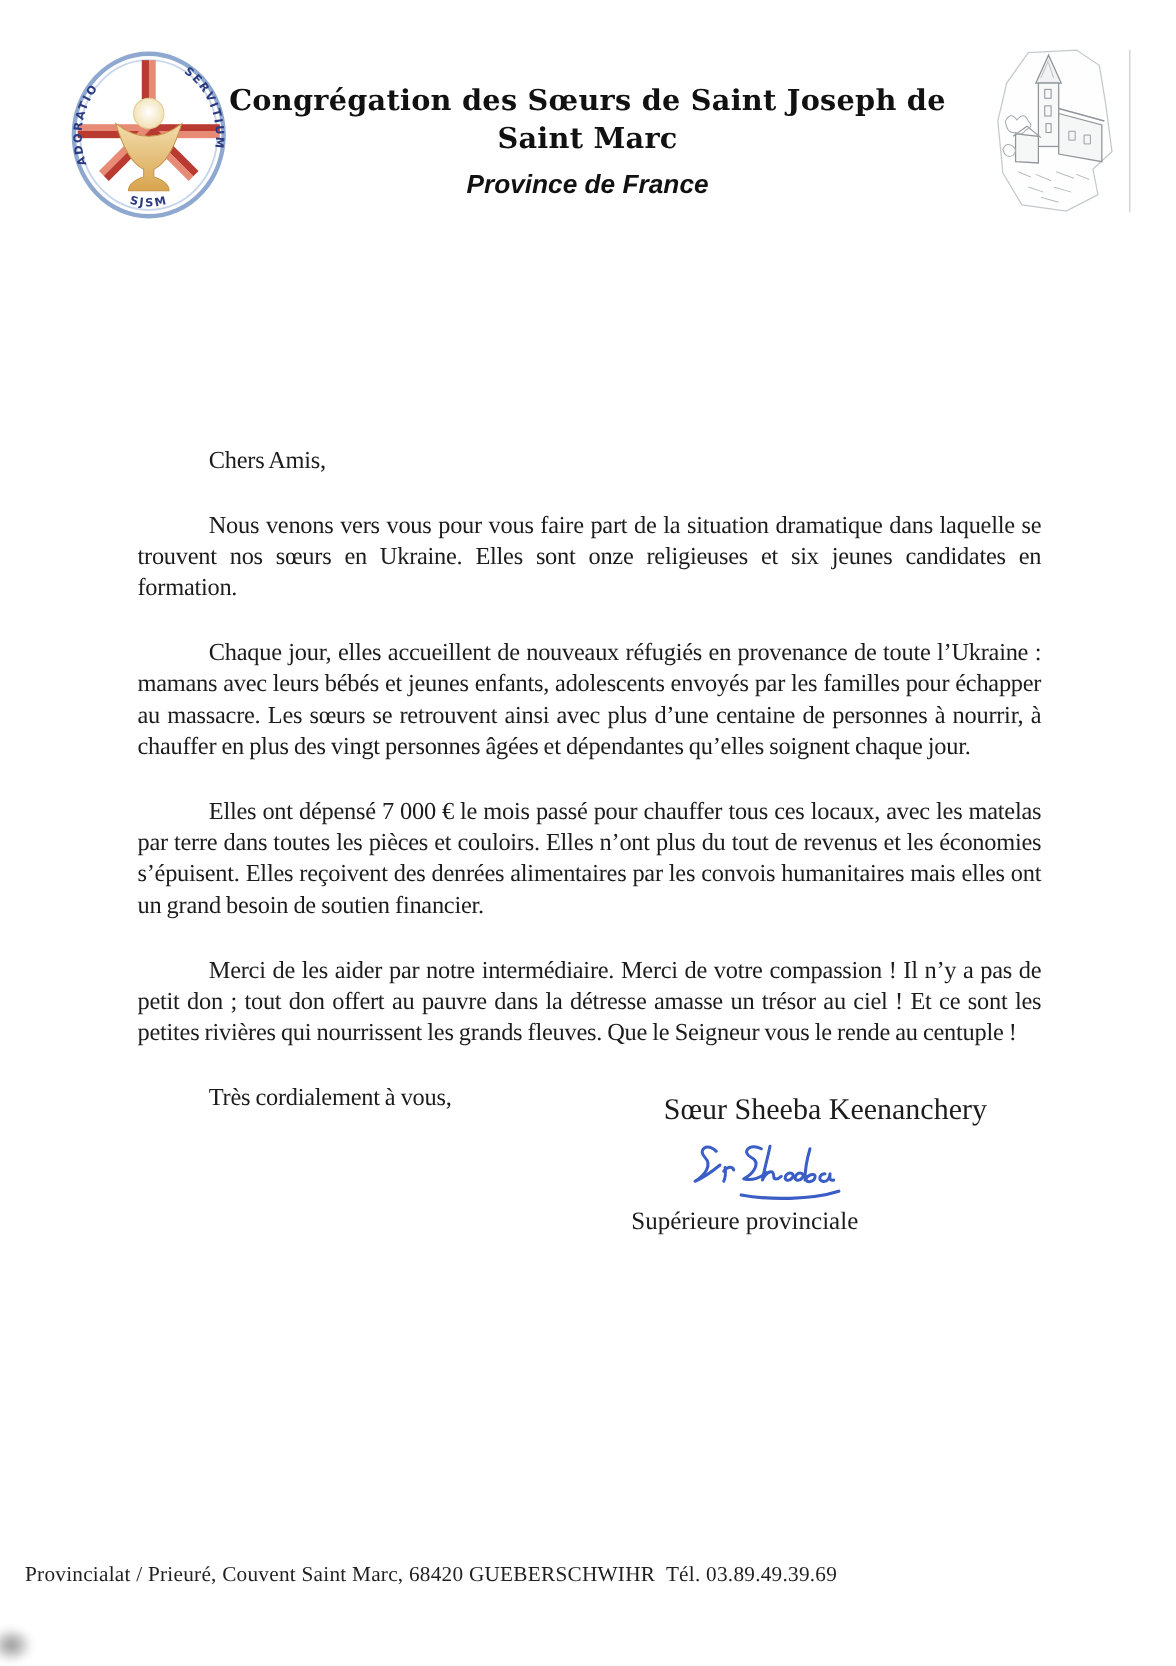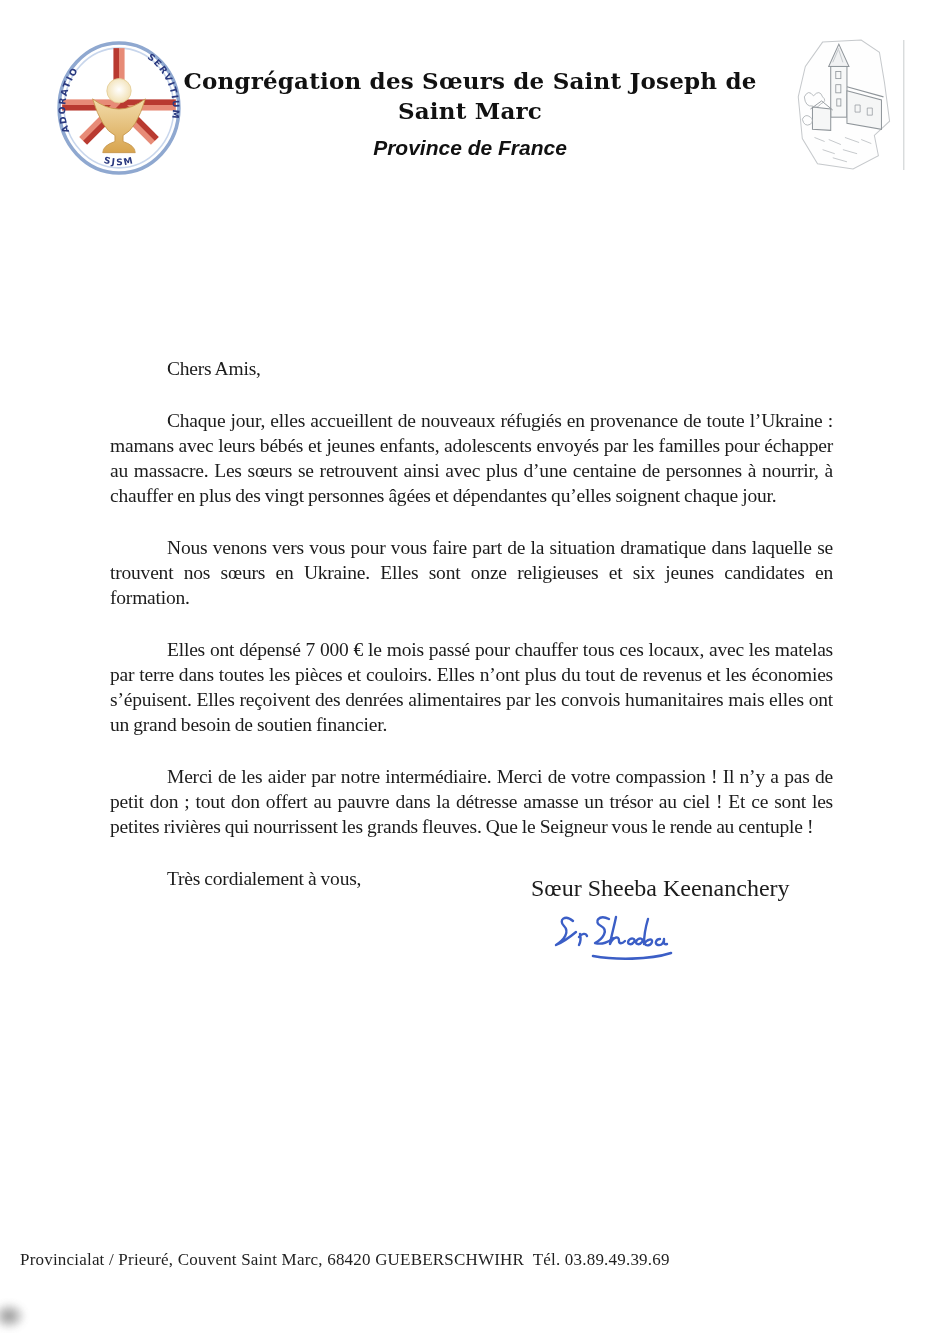--- a/index.html
+++ b/index.html
@@ -127,22 +127,22 @@
 
         <path d="M22,100 l10,4 M36,102 l12,5 M52,100 l14,5 M68,102 l10,4 M30,112 l12,4 M50,112 l14,4 M40,120 l14,4" stroke="#b8bcc0" stroke-width=".8"></path>
       </g>
       <line x1="110" y1="4" x2="110" y2="132" stroke="#d2d5d7" stroke-width="1.2"></line>
     </svg>
   </div>
 
 
   <div class="body">
     <p class="salutation">Chers Amis,</p>
+    <p>Nous venons vers vous pour vous faire part de la situation dramatique dans laquelle se trouvent nos sœurs en Ukraine. Elles sont onze religieuses et six jeunes candidates en formation.</p>
     <p>Chaque jour, elles accueillent de nouveaux réfugiés en provenance de toute l’Ukraine : mamans avec leurs bébés et jeunes enfants, adolescents envoyés par les familles pour échapper au massacre. Les sœurs se retrouvent ainsi avec plus d’une centaine de personnes à nourrir, à chauffer en plus des vingt personnes âgées et dépendantes qu’elles soignent chaque jour.</p>
-    <p>Nous venons vers vous pour vous faire part de la situation dramatique dans laquelle se trouvent nos sœurs en Ukraine. Elles sont onze religieuses et six jeunes candidates en formation.</p>
     <p>Elles ont dépensé 7 000 € le mois passé pour chauffer tous ces locaux, avec les matelas par terre dans toutes les pièces et couloirs. Elles n’ont plus du tout de revenus et les économies s’épuisent. Elles reçoivent des denrées alimentaires par les convois humanitaires mais elles ont un grand besoin de soutien financier.</p>
     <p>Merci de les aider par notre intermédiaire. Merci de votre compassion ! Il n’y a pas de petit don ; tout don offert au pauvre dans la détresse amasse un trésor au ciel ! Et ce sont les petites rivières qui nourrissent les grands fleuves. Que le Seigneur vous le rende au centuple !</p>
     <p class="closing">Très cordialement à vous,</p>
   </div>
 
   <div class="sig-block">
     <div class="sig-name">Sœur Sheeba Keenanchery</div>
     <svg class="sig-script" width="150" height="52" viewBox="0 0 150 52" aria-hidden="true">
       <g fill="none" stroke="#3b5ec6" stroke-width="2.4" stroke-linecap="round" stroke-linejoin="round">
 
@@ -151,18 +151,19 @@
 
         <path d="M56,8 C46,3 40,11 48,15 C56,19 50,28 42,32 C49,34 56,31 60,27"></path>
         <path d="M63,6 C61,16 58,26 57,33 C60,26 66,24 66,30 C66,33 69,33 72,30"></path>
         <path d="M76,29 C73,33 78,35 81,31 C83,28 79,26 76,29 M84,29 C81,33 86,35 89,31 C91,28 87,26 84,29"></path>
         <path d="M95,8 C92,18 91,26 91,33 C94,28 100,27 99,31 C98,35 93,35 92,33"></path>
         <path d="M107,28 C103,28 101,33 105,34 C109,35 111,31 111,28 C111,31 110,34 114,33"></path>
 
         <path d="M40,45 C62,49 96,49 118,42" stroke-width="2.6"></path>
       </g>
     </svg>
+    <div class="sig-role">Supérieure provinciale</div>
   </div>
 
   <div class="footer">Provincialat / Prieuré, Couvent Saint Marc, 68420 GUEBERSCHWIHR  Tél. 03.89.49.39.69</div>
 
   <div class="smudge"></div>
 </div>
 
 </body></html>

